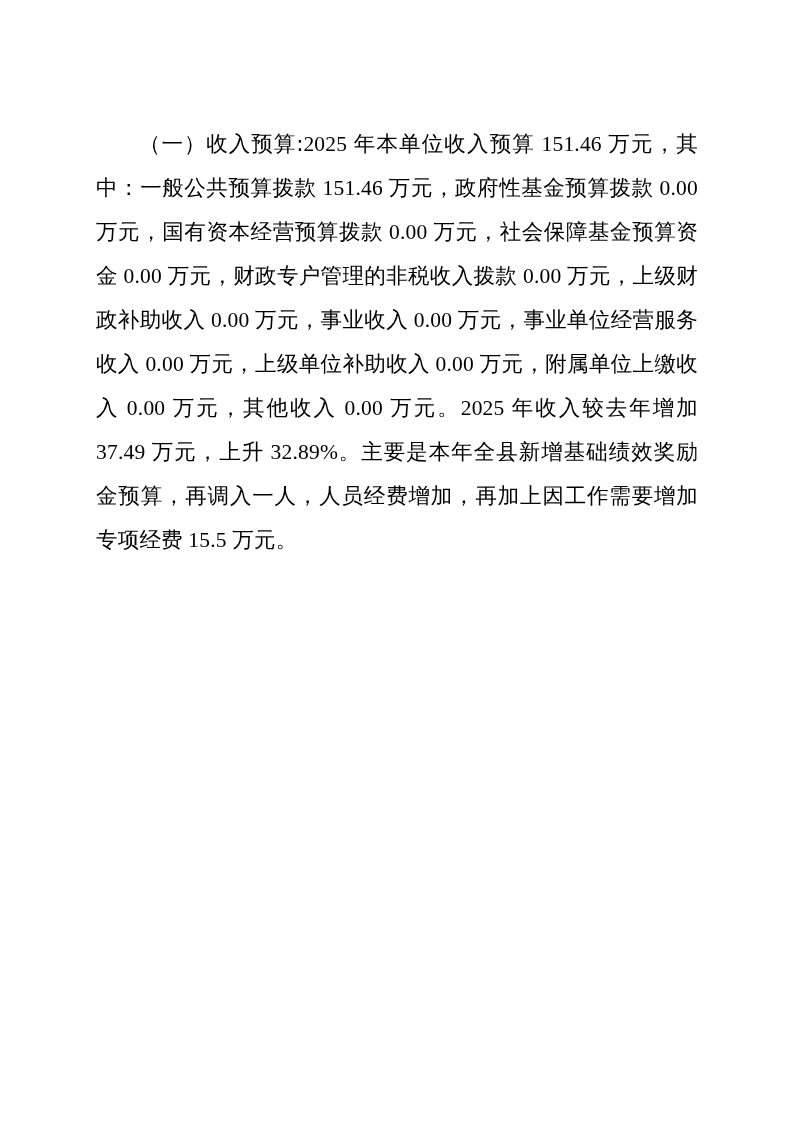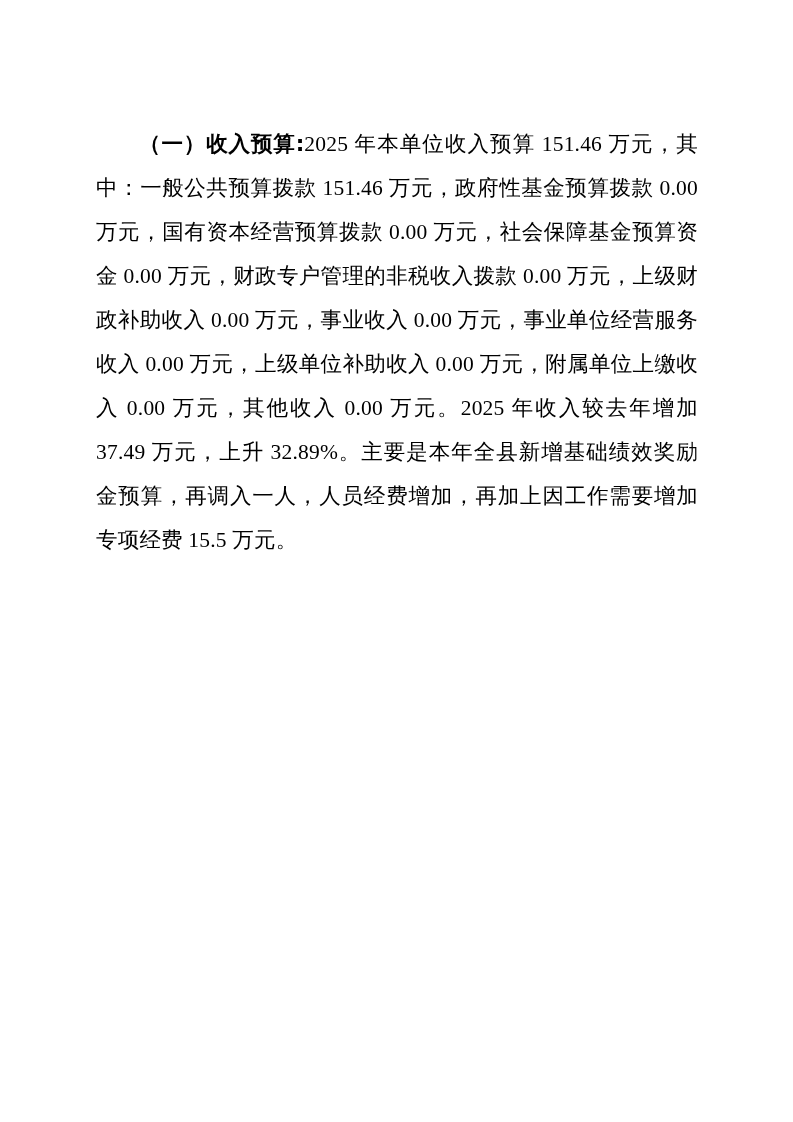--- a/index.html
+++ b/index.html
@@ -27,21 +27,21 @@
     line-height: 44px;
     color: #000000;
     text-align: justify;
     text-justify: inter-ideograph;
     text-indent: 2em;
     margin: 0;
     letter-spacing: 0.2px;
   }
   .para .heading {
     font-family: "DejaVu Sans", "Liberation Sans", sans-serif;
-    font-weight: bold;
+    font-weight: normal;
     letter-spacing: 0px;
   }
 </style>
 </head>
 <body>
 
 <div class="page">
   <div class="content">
     <p class="para"><span class="heading">（一）收入预算:</span><span>2025 年本单位收入预算 151.46 万元，其中：一般公共预算拨款 151.46 万元，政府性基金预算拨款 0.00 万元，国有资本经营预算拨款 0.00 万元，社会保障基金预算资金 0.00 万元，财政专户管理的非税收入拨款 0.00 万元，上级财政补助收入 0.00 万元，事业收入 0.00 万元，事业单位经营服务收入 0.00 万元，上级单位补助收入 0.00 万元，附属单位上缴收入 0.00 万元，其他收入 0.00 万元。2025 年收入较去年增加 37.49 万元，上升 32.89%。主要是本年全县新增基础绩效奖励金预算，再调入一人，人员经费增加，再加上因工作需要增加专项经费 15.5 万元。</span></p>
   </div>

